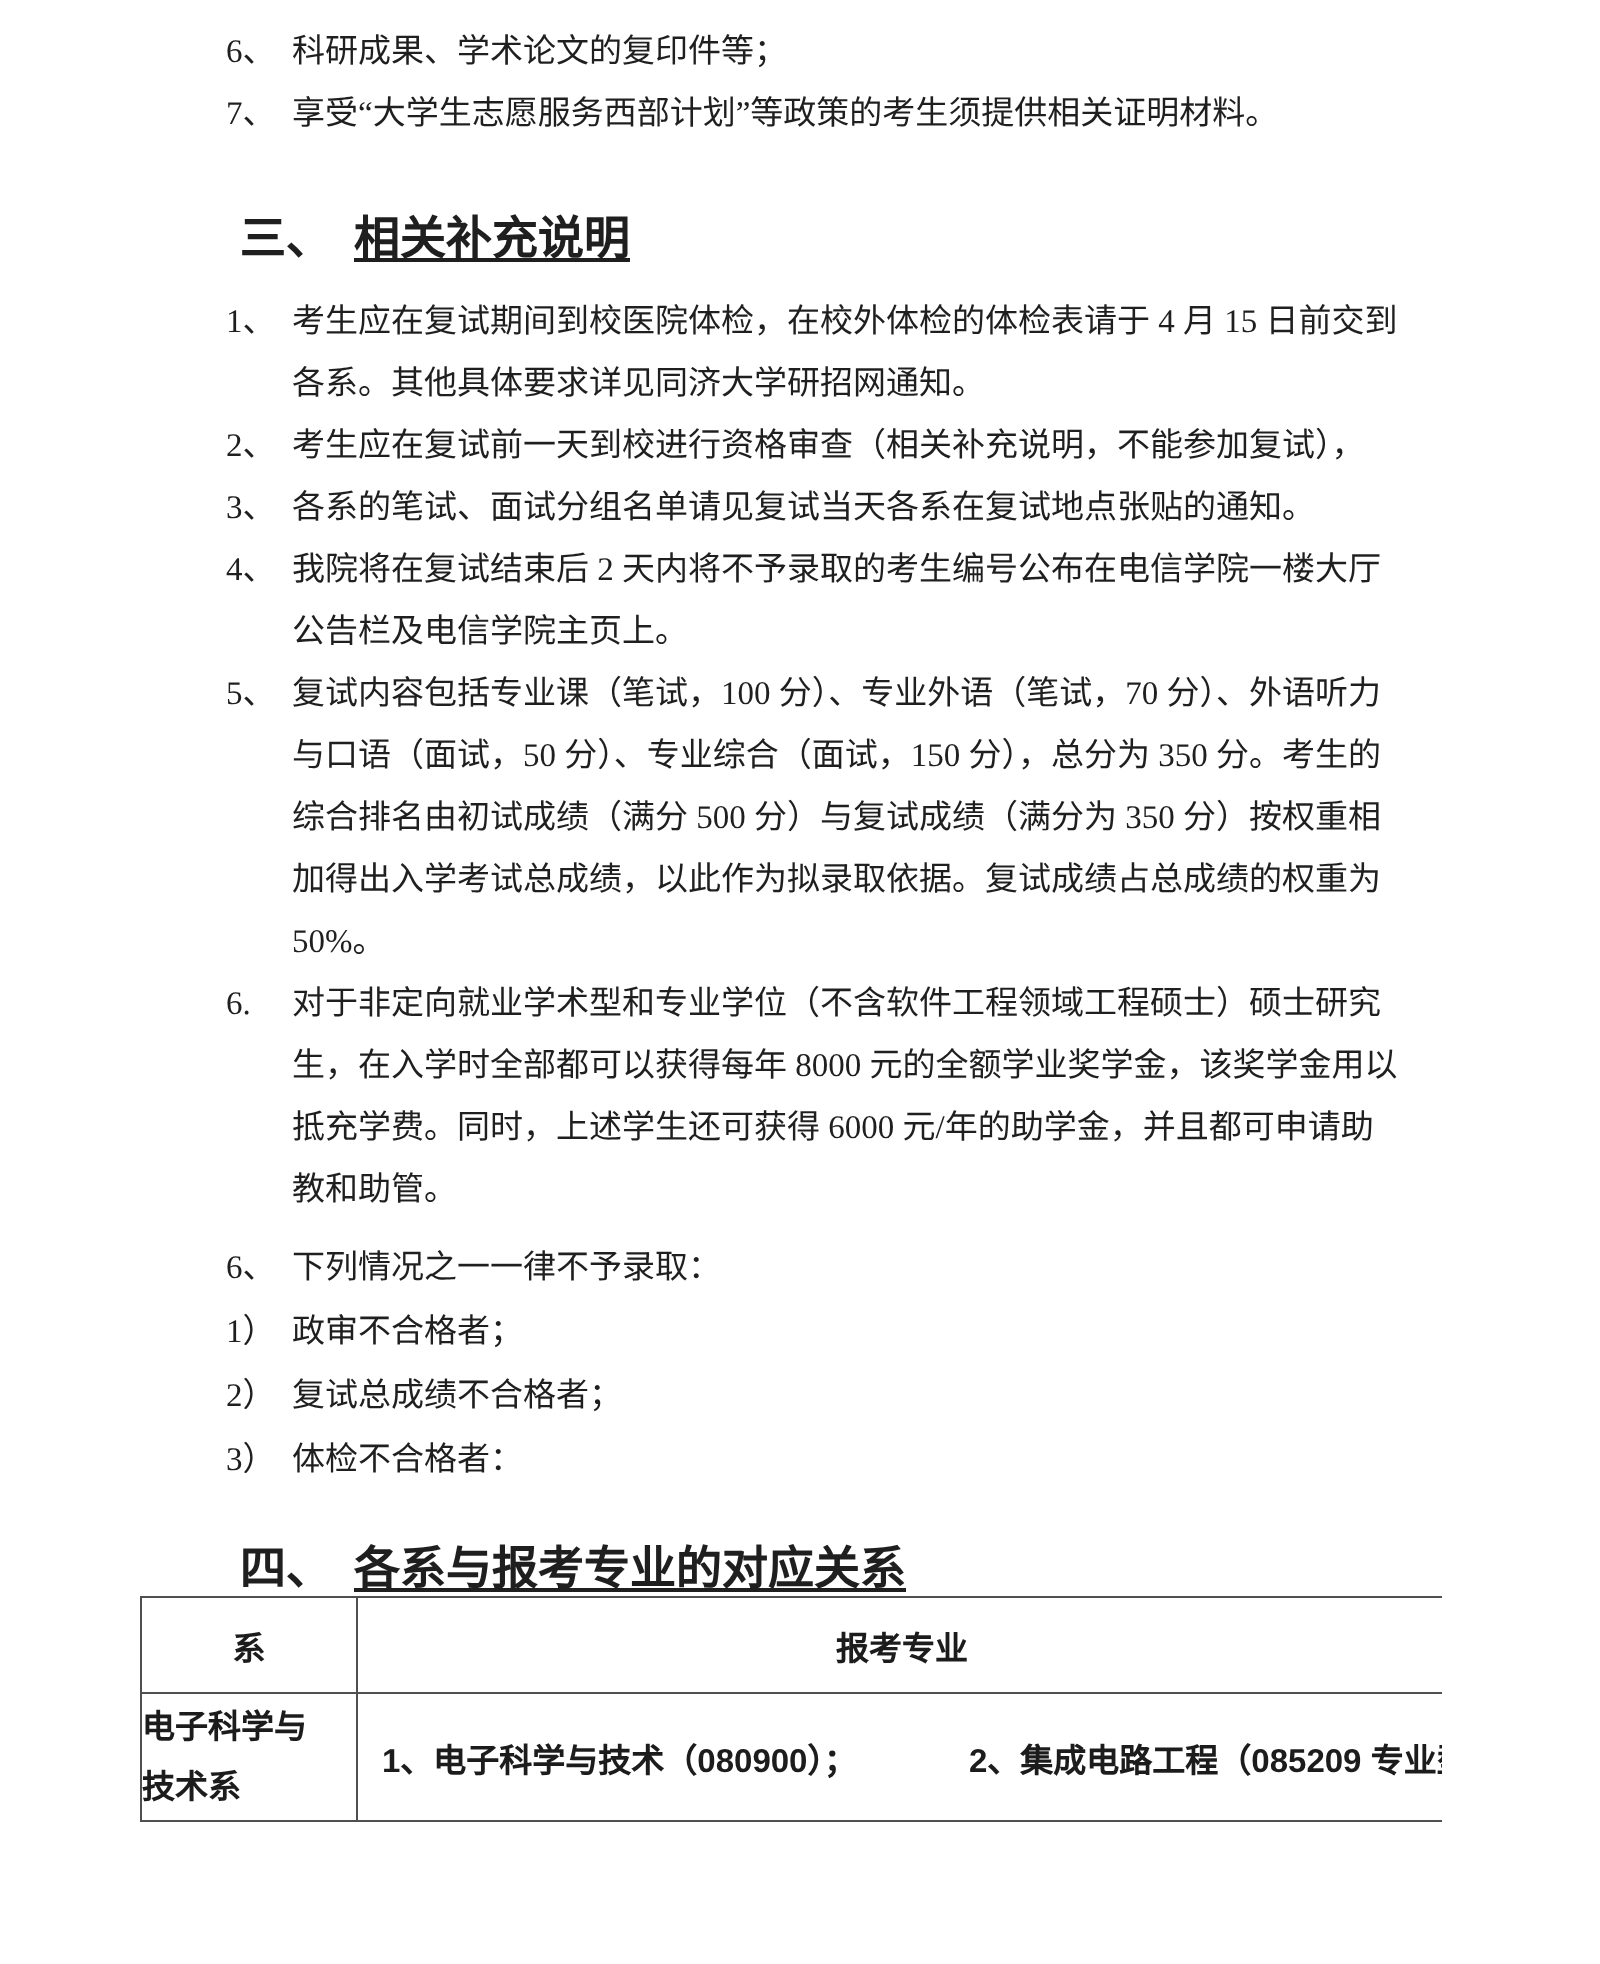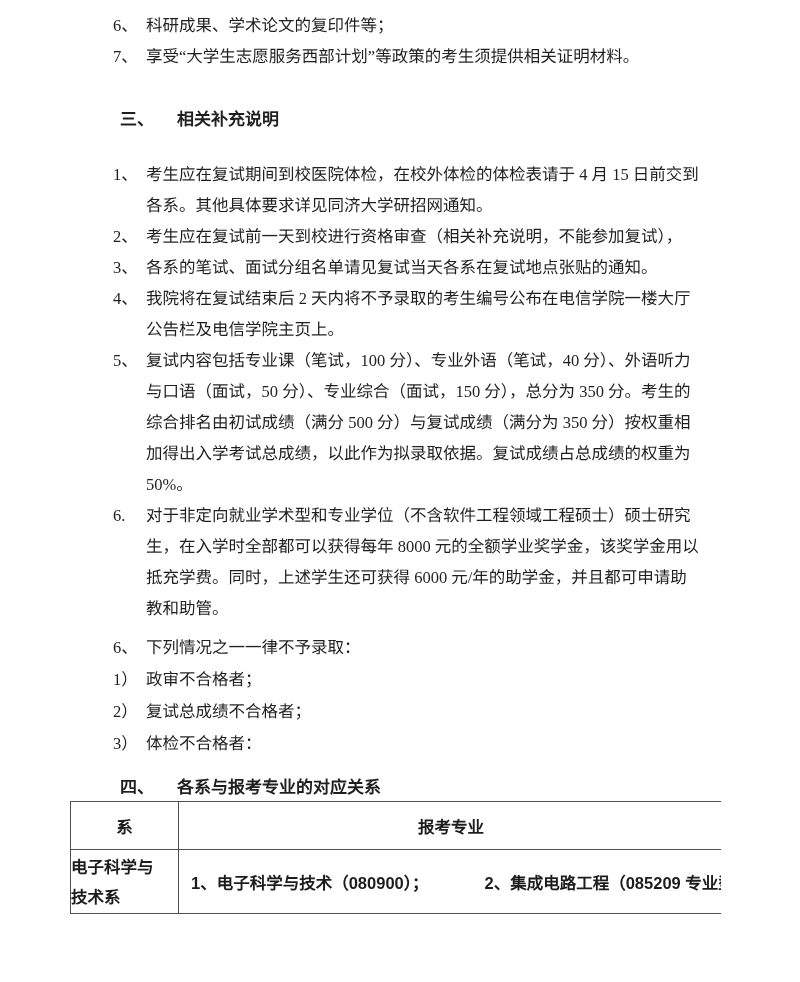--- a/index.html
+++ b/index.html
@@ -12,28 +12,28 @@
     font-family:"Liberation Serif","DejaVu Serif",serif;
     overflow:hidden;
   }
   .body-text { padding:10px 80px 0 113px; font-size:16.5px; }
   .ln { line-height:31px; white-space:nowrap; }
   .ln .num { display:inline-block; min-width:33px; }
   .cont { padding-left:33px; }
 
   .heading {
     font-family:"Liberation Sans","DejaVu Sans",sans-serif;
-    font-weight:bold; font-size:17px; line-height:31px;
-    margin-left:7px; white-space:nowrap;
+    font-weight:bold; font-size:23px; line-height:31px;
+    margin-left:7px; white-space:nowrap;text-decoration:underline;
   }
   .h-num { display:inline-block; width:57px; }
   .heading-3 { margin-top:32px; }
-  .heading-4 { margin-top:13px; }
+  .heading-4 { margin-top:24px; }
 
-  .item-1 { margin-top:24px; }
+  .item-1 { margin-top:10px; }
   .item-6b { margin-top:8px; }
   .sub-item { margin-top:1px; }
 
   .dept-table {
     border-collapse:collapse; table-layout:fixed;
     margin-left:-43px; margin-top:-2px;
     width:654px;
     font-family:"Liberation Sans","DejaVu Sans",sans-serif;
     font-weight:bold; font-size:16.5px; color:#1c1c1c;
   }
@@ -82,21 +82,21 @@
     <div class="item">
       <div class="ln"><span class="num">3、</span><span>各系的笔试、面试分组名单请见复试当天各系在复试地点张贴的通知。</span></div>
     </div>
 
     <div class="item">
       <div class="ln"><span class="num">4、</span><span>我院将在复试结束后 2 天内将不予录取的考生编号公布在电信学院一楼大厅</span></div>
       <div class="ln cont">公告栏及电信学院主页上。</div>
     </div>
 
     <div class="item">
-      <div class="ln"><span class="num">5、</span><span>复试内容包括专业课（笔试，100 分）、专业外语（笔试，40 分）、外语听力</span></div>
+      <div class="ln"><span class="num">5、</span><span>复试内容包括专业课（笔试，100 分）、专业外语（笔试，70 分）、外语听力</span></div>
       <div class="ln cont">与口语（面试，50 分）、专业综合（面试，150 分），总分为 350 分。考生的</div>
       <div class="ln cont">综合排名由初试成绩（满分 500 分）与复试成绩（满分为 350 分）按权重相</div>
       <div class="ln cont">加得出入学考试总成绩，以此作为拟录取依据。复试成绩占总成绩的权重为</div>
       <div class="ln cont">50%。</div>
     </div>
 
     <div class="item">
       <div class="ln"><span class="num">6.</span><span>对于非定向就业学术型和专业学位（不含软件工程领域工程硕士）硕士研究</span></div>
       <div class="ln cont">生，在入学时全部都可以获得每年 8000 元的全额学业奖学金，该奖学金用以</div>
       <div class="ln cont">抵充学费。同时，上述学生还可获得 6000 元/年的助学金，并且都可申请助</div>

